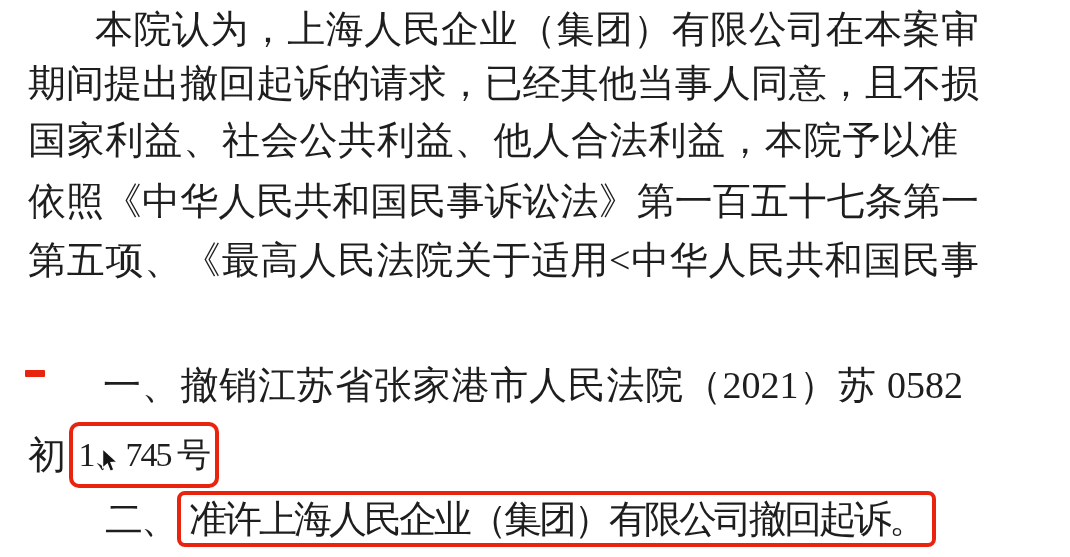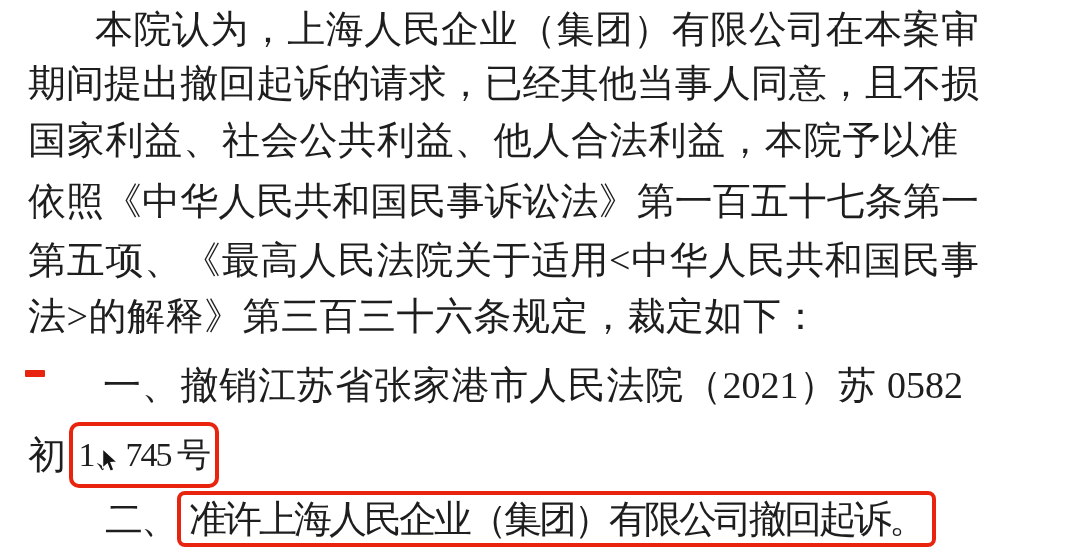--- a/index.html
+++ b/index.html
@@ -46,21 +46,20 @@
   <div class="tline just" style="left:95px;top:6px;width:884px">本院认为，上海人民企业（集团）有限公司在本案审理</div>
 
   <div class="tline just" style="left:28px;top:60px;width:951px">期间提出撤回起诉的请求，已经其他当事人同意，且不损害</div>
 
   <div class="tline just" style="left:28px;top:117px;width:930px">国家利益、社会公共利益、他人合法利益，本院予以准许。</div>
 
   <div class="tline just" style="left:28px;top:178px;width:951px">依照《中华人民共和国民事诉讼法》第一百五十七条第一款</div>
 
   <div class="tline just" style="left:28px;top:237px;width:951px">第五项、《最高人民法院关于适用&lt;中华人民共和国民事诉讼</div>
 
-  <div class="tline" style="left:28px;top:293px">法&gt;的解释》第三百三十六条规定，裁定如下：</div>
 
   <div class="tline just" style="left:103px;top:362px;width:860px">一、撤销江苏省张家港市人民法院（2021）苏 0582 民</div>
 
   <div class="lrow" style="left:28px;top:422px">
     <span class="seg">初</span>
     <span class="redbox rb1">
       <span>1、745 号</span>
     </span>
   </div>
 

